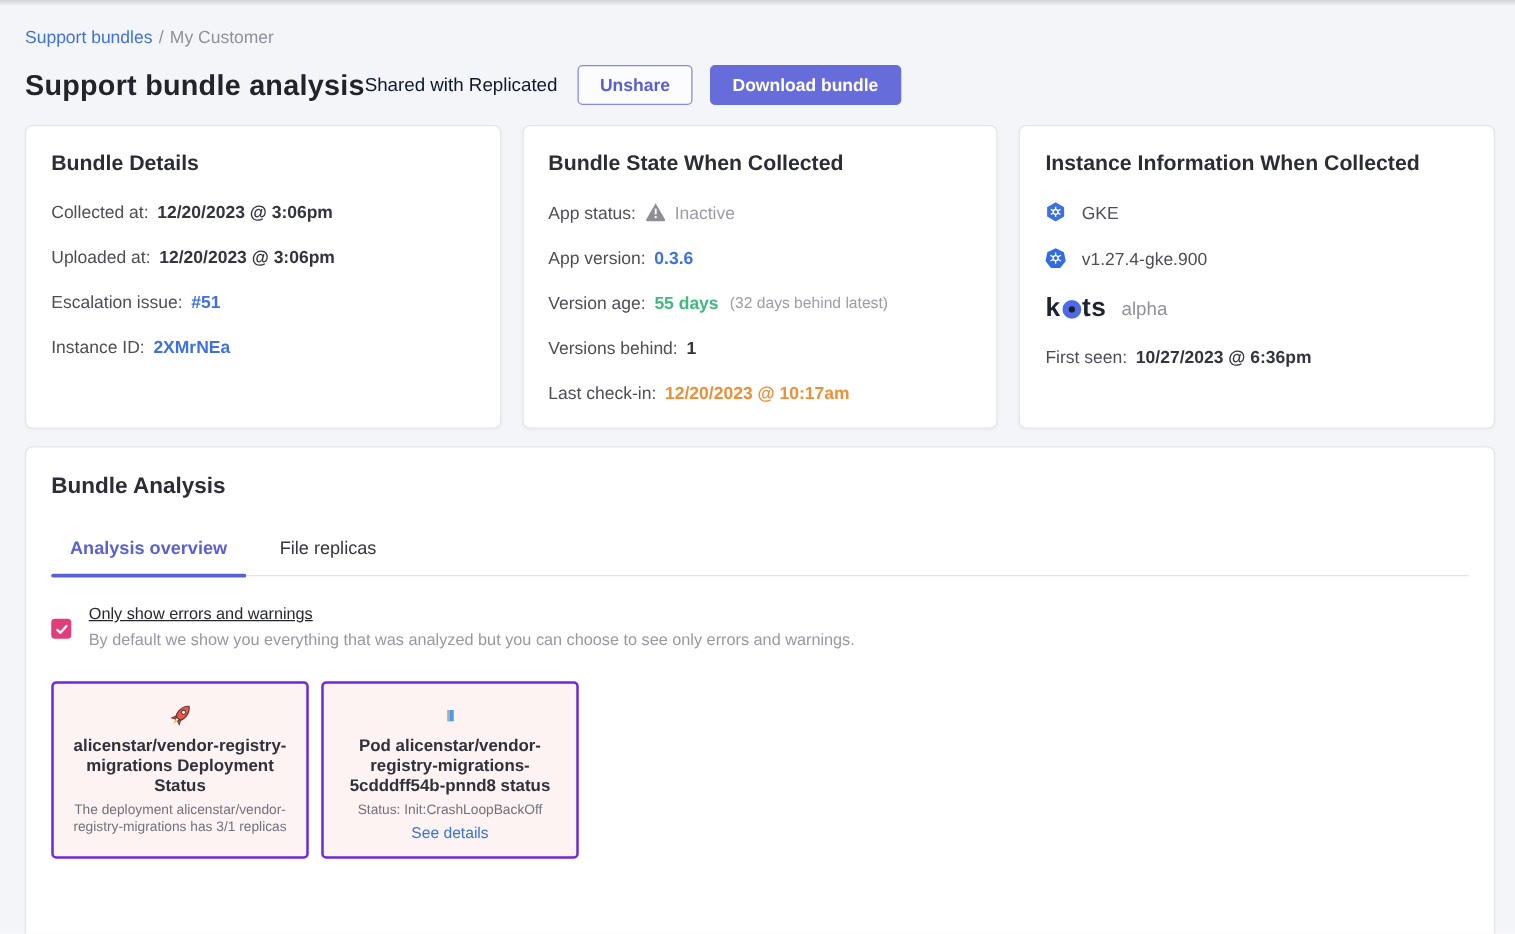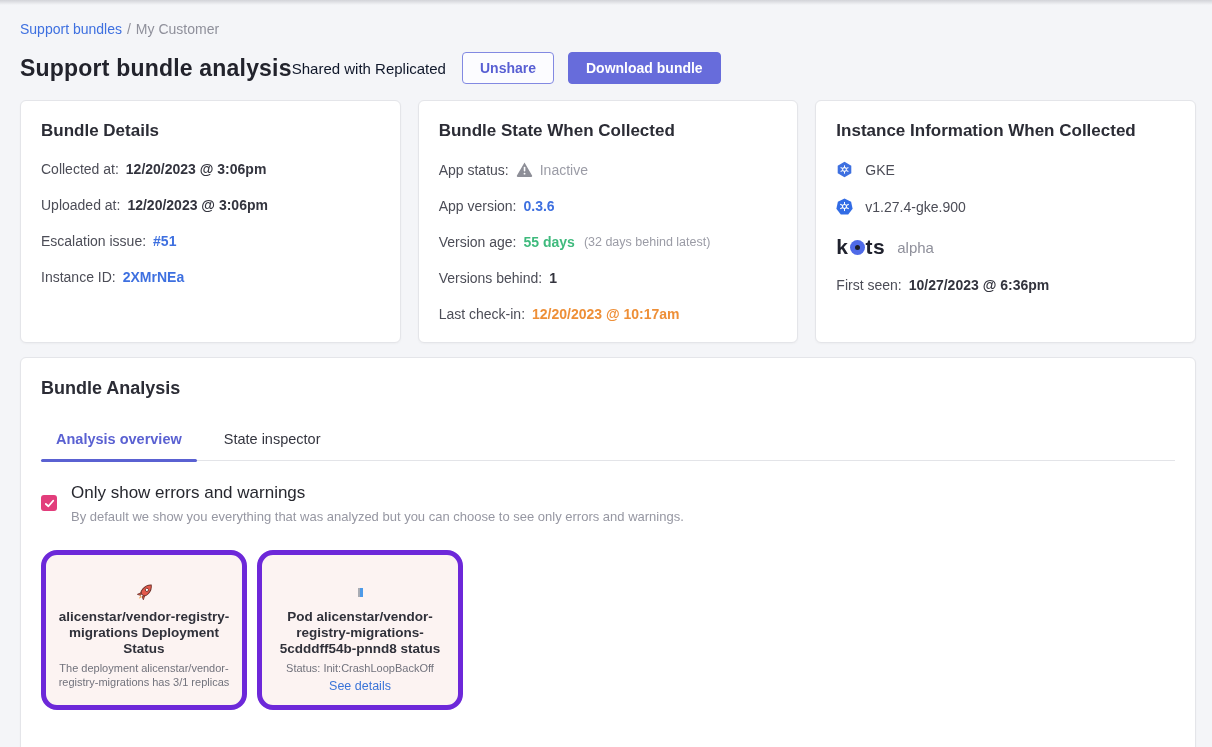--- a/index.html
+++ b/index.html
@@ -49,25 +49,25 @@
 
   
   .analysis-card { margin-top:14px; padding:20px 20px 40px 20px; min-height:402px; }
   .tabs { display:flex; margin-top:32px; border-bottom:1px solid #e3e4e8; }
   .tab { font-size:14.5px; padding:0 15px 13px 15px; margin-right:12px; color:#34353f; cursor:pointer; position:relative; }
   .tab.active { color:#5a61d2; font-weight:700; }
   .tab.active::after { content:""; position:absolute; left:0; right:0; bottom:-2px; height:3px; background:#5a61d2; border-radius:2px; }
 
   .filter-row { display:flex; gap:14px; margin-top:22px; align-items:flex-start; }
   .checkbox { width:16px; height:16px; border-radius:3px; background:#e23d7b; margin-top:12px; display:flex; align-items:center; justify-content:center; cursor:pointer; flex:0 0 auto; }
-  .filter-label { font-size:17px; color:#27282f; cursor:pointer; }
+  .filter-label { font-size:13px; color:#27282f; cursor:pointer;text-decoration:underline; }
   .filter-desc { font-size:13px; color:#9697a2; margin-top:6px; }
 
   .results-row { display:flex; gap:10px; margin-top:26px; }
-  .result-card { width:206px; min-height:126px; background:#fcf3f2; border:5px solid #6d28d9; border-radius:16px; padding:24px 10px 12px 10px; text-align:center; }
+  .result-card { width:206px; min-height:126px; background:#fcf3f2; border:2px solid #6d28d9; border-radius:4px; padding:12px 10px 12px 10px; text-align:center; }
   .result-icon-wrap { height:26px; display:flex; align-items:center; justify-content:center; }
   .result-title { font-size:13.5px; font-weight:700; color:#30313a; line-height:1.18; margin-top:4px; }
   .result-msg { font-size:11px; color:#71727c; line-height:1.25; margin-top:5px; }
   .result-link { font-size:12.5px; color:#3a74d8; margin-top:3px; cursor:pointer; }
   .broken-img { width:5px; height:9px; background:#4d9ae8; border-left:2px solid #a9acb4; display:inline-block; }
 </style>
 </head>
 <body>
 
 <div class="top-shadow"></div>
@@ -192,21 +192,21 @@
         <span class="val-bold">10/27/2023 @ 6:36pm</span>
       </div>
     </div>
   </div>
 
   <div class="card analysis-card">
     <div class="card-title" style="font-size:18px; margin-bottom:0;">Bundle Analysis</div>
 
     <div class="tabs">
       <div class="tab active">Analysis overview</div>
-      <div class="tab">State inspector</div>
+      <div class="tab">File replicas</div>
     </div>
 
     <div class="filter-row">
       <span class="checkbox">
         <svg viewBox="0 0 12 12" width="11" height="11">
             <polyline points="2,6.5 4.8,9 10,3" fill="none" stroke="#fff" stroke-width="2" stroke-linecap="round" stroke-linejoin="round"></polyline>
           </svg>
       </span>
       <div>
         <div class="filter-label">Only show errors and warnings</div>

